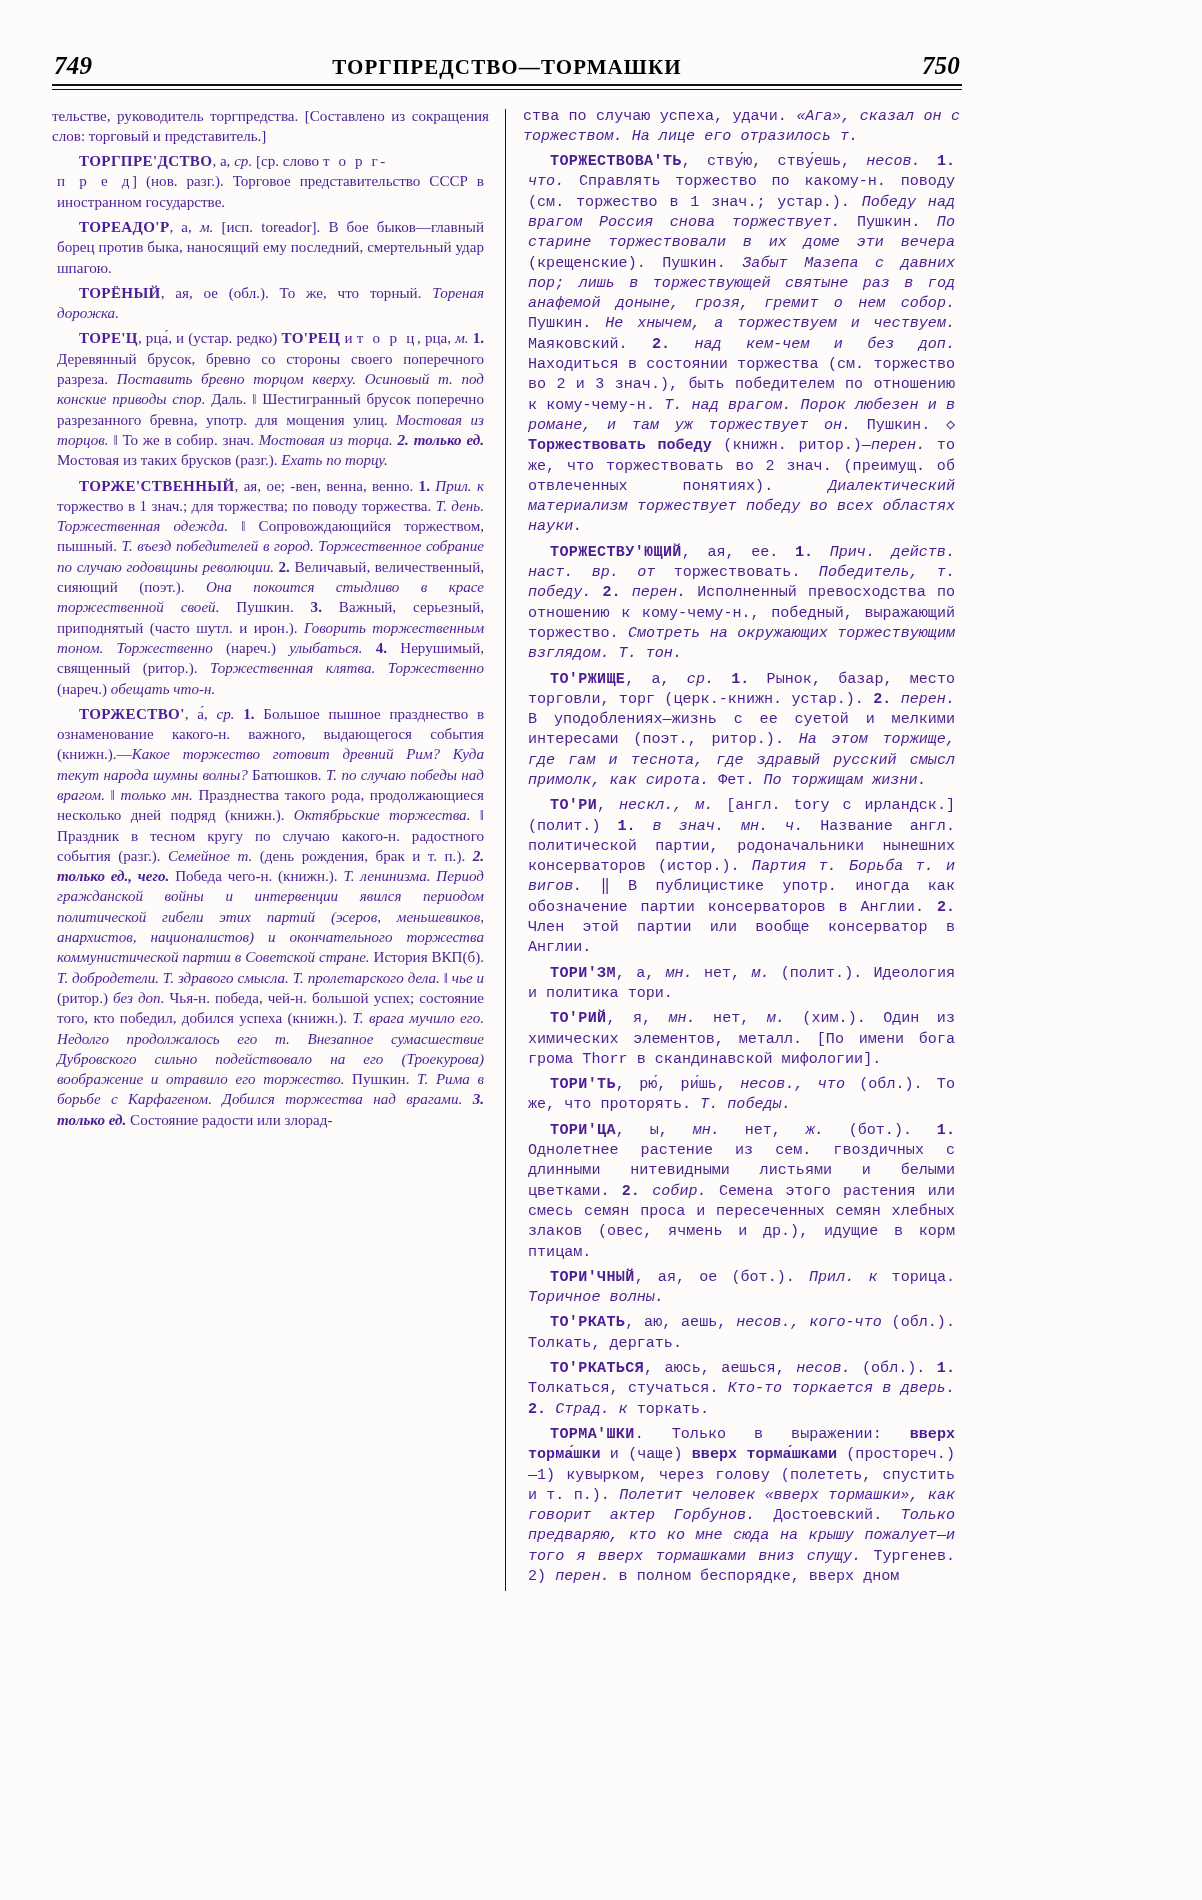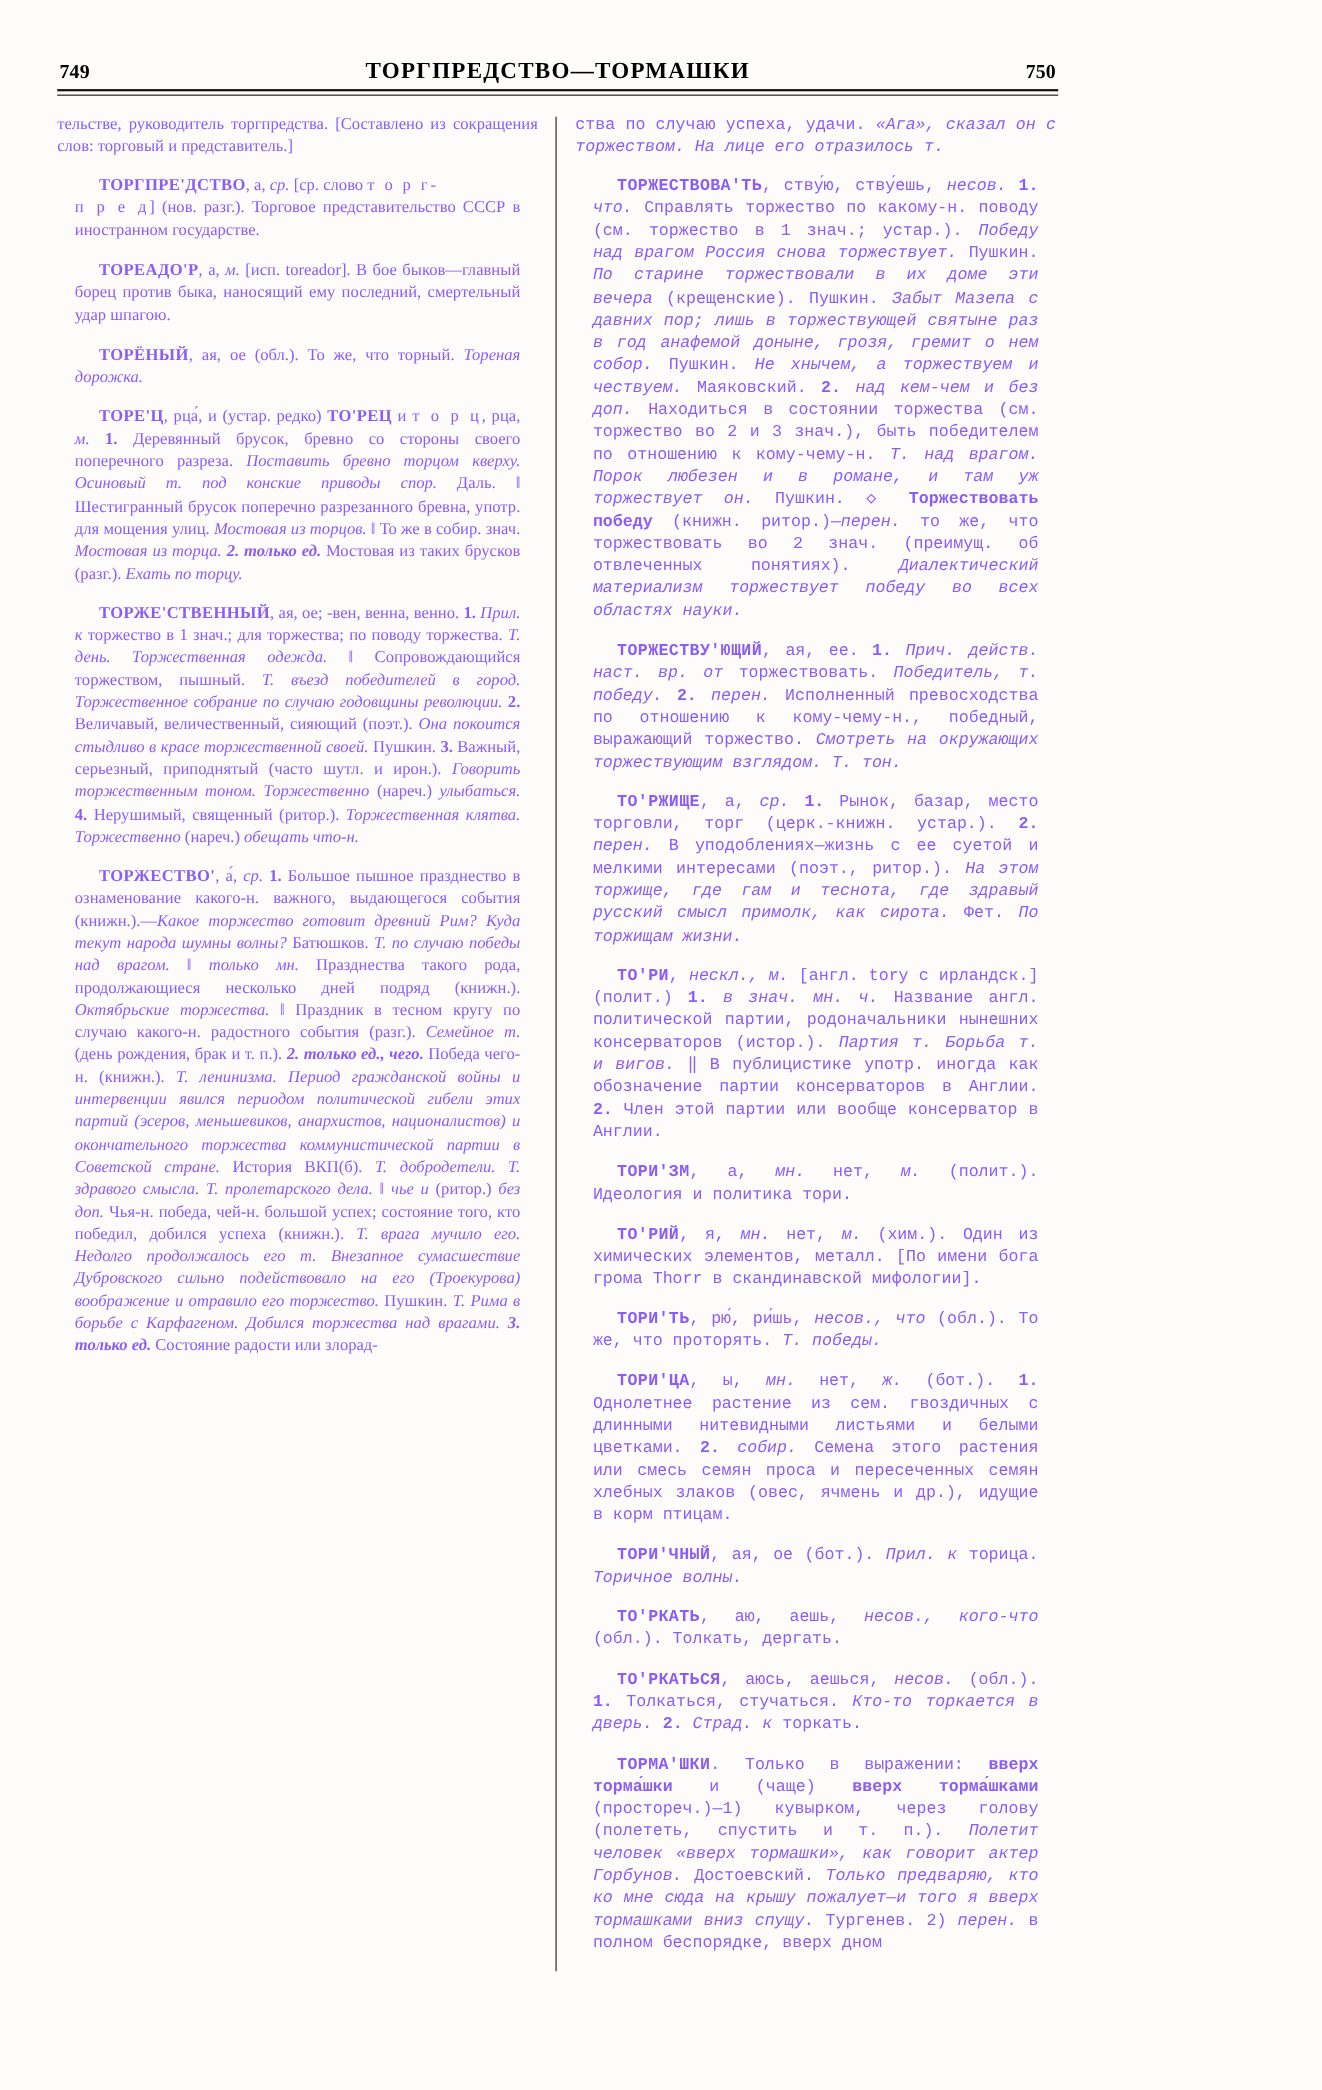--- a/index.html
+++ b/index.html
@@ -25,21 +25,21 @@
   
   .runhead {
     display: flex;
     align-items: baseline;
     justify-content: space-between;
     font-weight: bold;
     font-size: 19px;
     letter-spacing: 0.2px;
     padding: 0 2px 4px 2px;
   }
-  .runhead .folio { font-size: 18px; }
+  .runhead .folio { font-size: 25px; font-style: italic; }
   .runhead .rh-title {
     font-size: 21px;
     letter-spacing: 1.1px;
     white-space: nowrap;
   }
   .rule-double {
     border-top: 2.4px solid #111;
     border-bottom: 1.1px solid #111;
     height: 2.5px;
     margin-bottom: 16px;
@@ -49,37 +49,37 @@
     display: flex;
     align-items: stretch;
   }
   .col {
     width: 437px;
     font-size: 15.1px;
     line-height: 1.345;
     text-align: justify;
     text-justify: inter-word;
     hyphens: manual;
-    color: #8b5cf6;
+    color: #4c1d95;
   }
   .col.left { padding-right: 16px; }
   .col.right { padding-left: 17px; font-family: Liberation Mono, monospace; }
   .colrule {
     width: 0;
     border-left: 1.6px solid #1a1a1a;
     margin: 3px 0 0 0;
     align-self: stretch;
   }
   
   p.para {
     margin: 0;
     text-indent: 0;
   }
   p.entry {
-    margin: 16px;
+    margin: 5px;
     text-indent: 22px;
   }
   .hw {
     font-weight: bold;
     letter-spacing: 0.35px;
   }
   .it { font-style: italic; }
   .bi { font-style: italic; font-weight: bold; }
   .b  { font-weight: bold; }
   .spaced { letter-spacing: 2.6px; }

